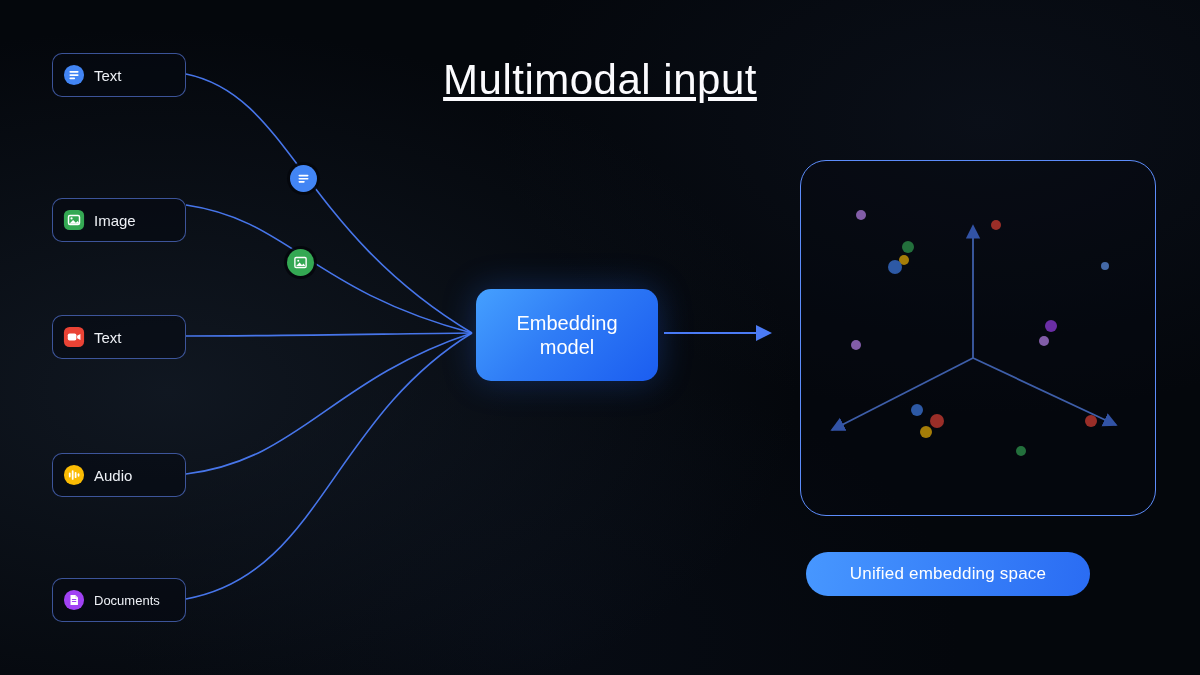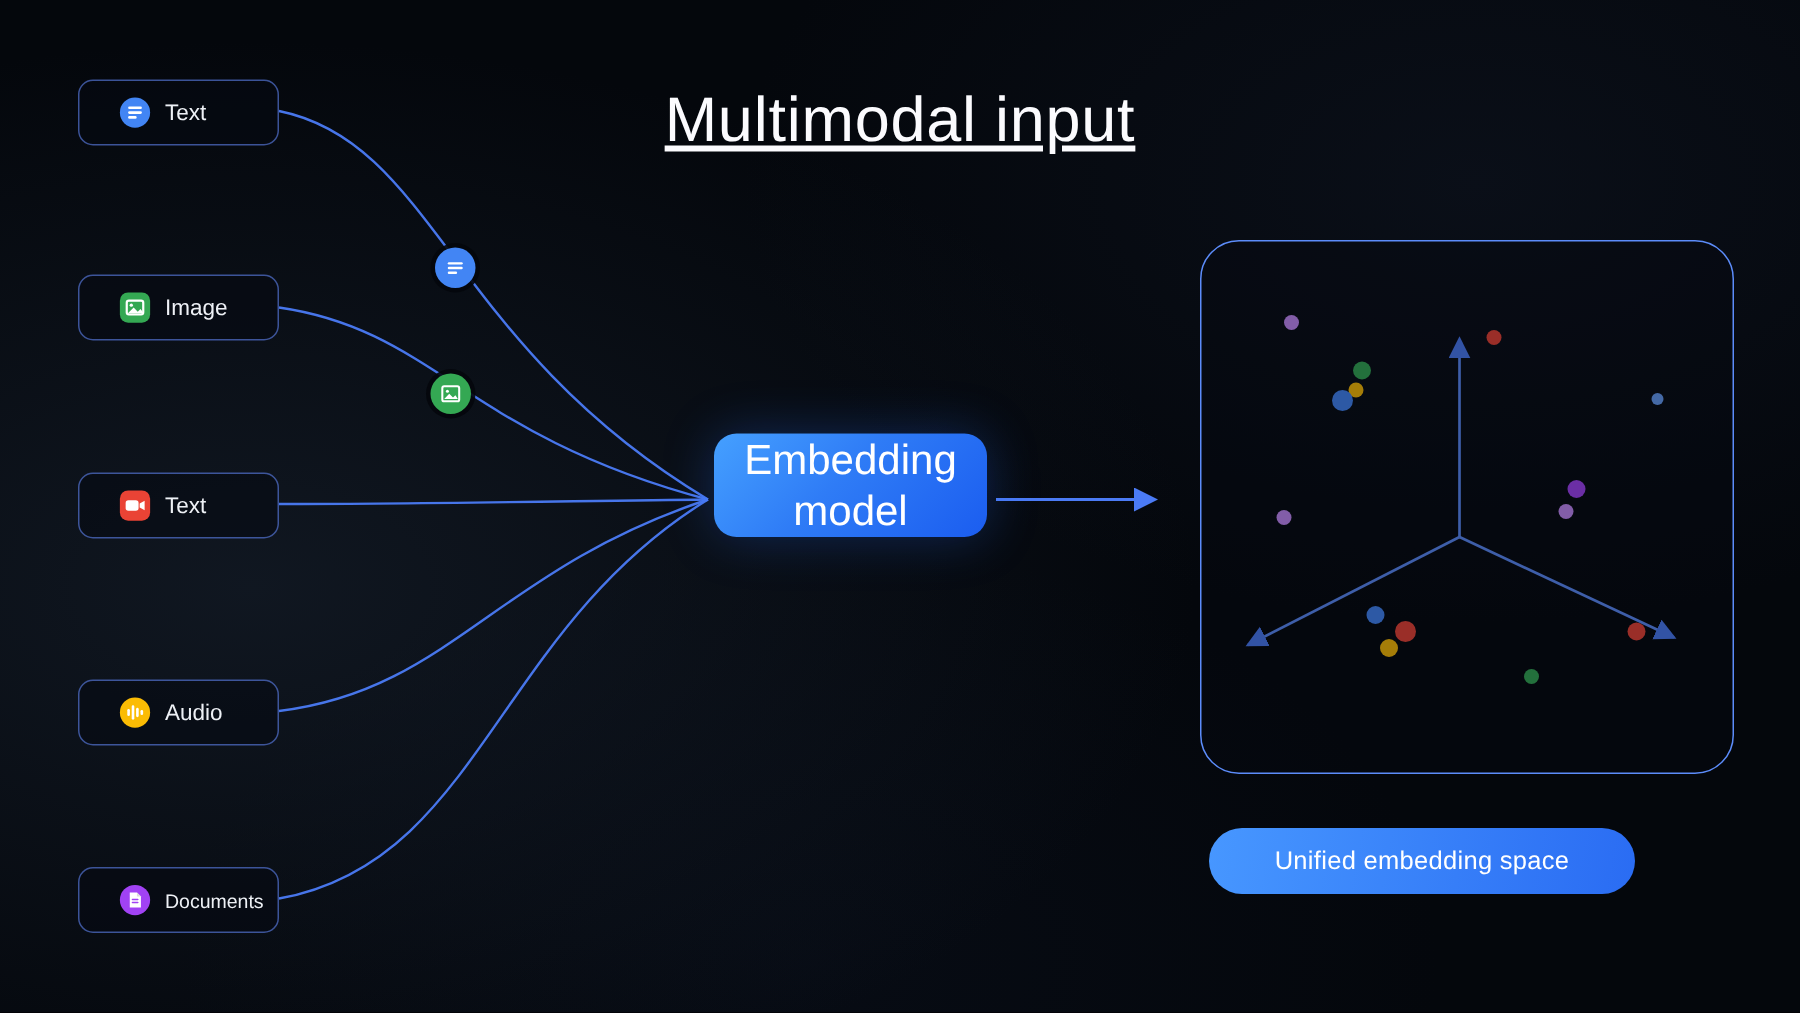--- a/index.html
+++ b/index.html
@@ -14,47 +14,47 @@
     color:#fff;
   }
   .page-title{
     position:absolute;left:0;top:56px;width:1200px;text-align:center;
     font-size:42px;font-weight:500;letter-spacing:.5px;color:#fbfbfe;text-decoration:underline;
   }
   .input-box{
     position:absolute;left:52px;width:134px;height:44px;box-sizing:border-box;
     border:1px solid rgba(96,134,244,.6);border-radius:10px;
     background:rgba(6,10,18,.55);
-    display:flex;align-items:center;gap:9px;padding-left:26px;
+    display:flex;align-items:center;gap:9px;padding-left:10px;
   }
   .input-box .icon{width:22px;height:22px;display:block;flex:0 0 auto;}
   .input-label{font-size:15px;color:#eef1f6;}
   .input-label.small{font-size:13px;}
-  .box-text{top:53px}.box-image{top:183px}.box-video{top:315px}.box-audio{top:453px}.box-documents{top:578px}
+  .box-text{top:53px}.box-image{top:198px}.box-video{top:315px}.box-audio{top:453px}.box-documents{top:578px}
 
   .wires-svg{position:absolute;left:0;top:0;}
   .wire{fill:none;stroke:#4b7bf5;stroke-width:1.6;opacity:.95;}
   .axis{stroke:#5c8cfa;stroke-width:1.8;}
   .model-arrow{stroke:#4b7bf5;stroke-width:2;}
 
   .badge{
     position:absolute;width:27px;height:27px;border-radius:50%;
     display:flex;align-items:center;justify-content:center;
     box-shadow:0 0 0 3px rgba(4,7,12,.9);
   }
   .badge svg{width:15px;height:15px;display:block;}
   .badge-text{left:290px;top:165px;}
   .badge-image{left:287px;top:249px;}
 
   .model-box{
-    position:absolute;left:476px;top:289px;width:182px;height:69px;
+    position:absolute;left:476px;top:289px;width:182px;height:92px;
     border-radius:15px;
     background:linear-gradient(135deg,#45a0ff 0%,#2f7cf6 45%,#1b5df0 100%);
     display:flex;align-items:center;justify-content:center;text-align:center;
-    font-size:28px;line-height:1.2;color:#fff;
+    font-size:20px;line-height:1.2;color:#fff;
     box-shadow:0 0 34px rgba(40,110,255,.28);
     padding:0 26px;box-sizing:border-box;
   }
 
   .space-panel{
     position:absolute;left:800px;top:160px;width:356px;height:356px;box-sizing:border-box;
     border:1.5px solid #5c8cfa;border-radius:26px;
     background:rgba(5,9,16,.35);
   }
 

